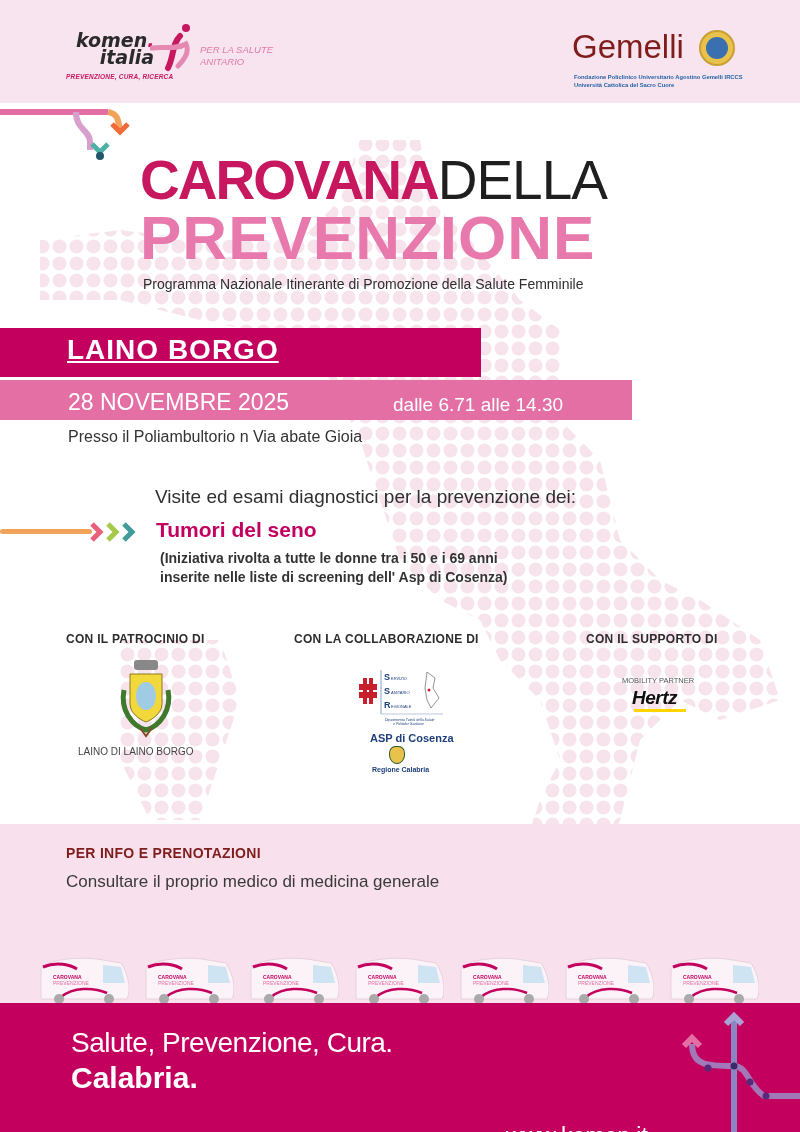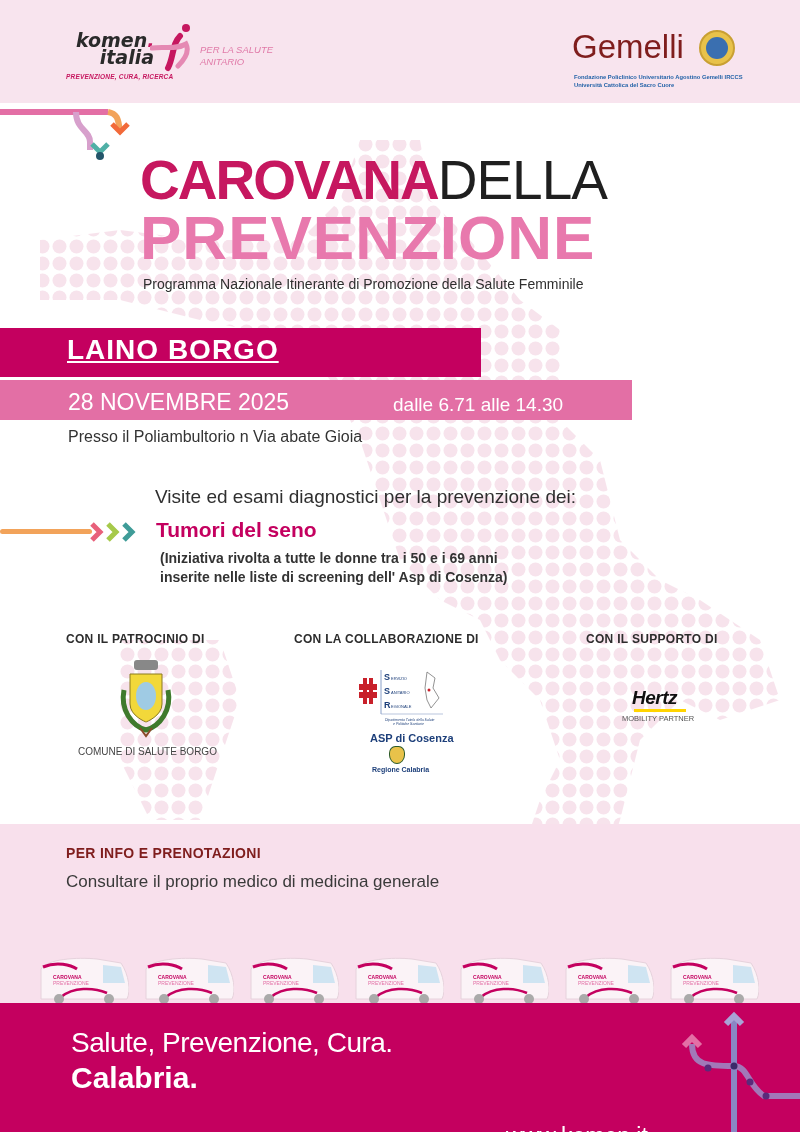--- a/index.html
+++ b/index.html
@@ -45,21 +45,21 @@
   .note { position:absolute; left:160px; top:549px; font-size:14px; font-weight:bold; color:#333; line-height:19px; }
 
   
   .p-head { position:absolute; top:632px; font-size:12px; font-weight:bold; color:#2c2c2c; letter-spacing:0.3px; }
   .crest { position:absolute; left:118px; top:660px; width:56px; height:80px; }
   .comune { position:absolute; left:78px; top:746px; font-size:10px; color:#444; }
   .ssr { position:absolute; left:357px; top:668px; width:90px; height:58px; }
   .asp { position:absolute; left:370px; top:732px; font-size:11px; font-weight:bold; color:#1d3f7a; }
   .calabria-crest { position:absolute; left:389px; top:746px; width:16px; height:18px; border-radius:40% 40% 50% 50%; background:#e8c24a; border:1px solid #2a5a2a; }
   .regione { position:absolute; left:372px; top:766px; font-size:7px; font-weight:bold; color:#1d3f7a; }
-  .mobility { position:absolute; left:622px; top:676px; font-size:7.5px; color:#555;margin-top:38px; }
+  .mobility { position:absolute; left:622px; top:676px; font-size:7.5px; color:#555; }
   .hertz { position:absolute; left:632px; top:687px; font-size:19px; font-weight:bold; font-style:italic; color:#111; letter-spacing:-0.5px; }
   .hertz-bar { position:absolute; left:634px; top:709px; width:52px; height:3px; background:#ffd400; }
 
   
   .info-box { position:absolute; left:0; top:824px; width:800px; height:180px; background:#f8e0ec; }
   .info-title { position:absolute; left:66px; top:845px; font-size:14px; font-weight:bold; color:#7f1d1d; letter-spacing:0.3px; }
   .info-text { position:absolute; left:66px; top:872px; font-size:17px; color:#3a3a3a; }
 
   
   .vans { position:absolute; left:37px; top:955px; width:740px; height:50px; display:flex; gap:13px; }
@@ -148,21 +148,21 @@
 <div class="p-head" style="left:294px">CON LA COLLABORAZIONE DI</div>
 <div class="p-head" style="left:586px">CON IL SUPPORTO DI</div>
 
 <svg class="crest" viewBox="0 0 56 80">
   <rect x="16" y="0" width="24" height="10" rx="3" fill="#888"></rect>
   <path d="M12 14 L44 14 L44 44 C44 56 28 62 28 62 C28 62 12 56 12 44 Z" fill="#f2d83a" stroke="#8a7a20"></path>
   <ellipse cx="28" cy="36" rx="10" ry="14" fill="#9fcbe4"></ellipse>
   <path d="M6 30 C2 50 14 66 28 70 C42 66 54 50 50 30" stroke="#3f7a2c" stroke-width="5" fill="none"></path>
   <path d="M22 68 L28 76 L34 68" stroke="#8a4a2a" stroke-width="2" fill="none"></path>
 </svg>
-<div class="comune">COMUNE DI SALUTE BORGO</div>
+<div class="comune">LAINO DI LAINO BORGO</div>
 
 <svg class="ssr" viewBox="0 0 90 58">
   <rect x="2" y="16" width="18" height="6" fill="#c8202a"></rect>
   <rect x="2" y="24" width="18" height="6" fill="#c8202a"></rect>
   <rect x="6" y="10" width="4" height="26" fill="#c8202a"></rect>
   <rect x="12" y="10" width="4" height="26" fill="#c8202a"></rect>
   <line x1="24" y1="2" x2="24" y2="46" stroke="#8aa0c8" stroke-width="1"></line>
   <text x="27" y="12" font-size="9" font-weight="bold" fill="#1d3f7a" font-family="Liberation Sans, sans-serif">S</text>
   <text x="34" y="12" font-size="4" fill="#1d3f7a" font-family="Liberation Sans, sans-serif">ERVIZIO</text>
   <text x="27" y="26" font-size="9" font-weight="bold" fill="#1d3f7a" font-family="Liberation Sans, sans-serif">S</text>

